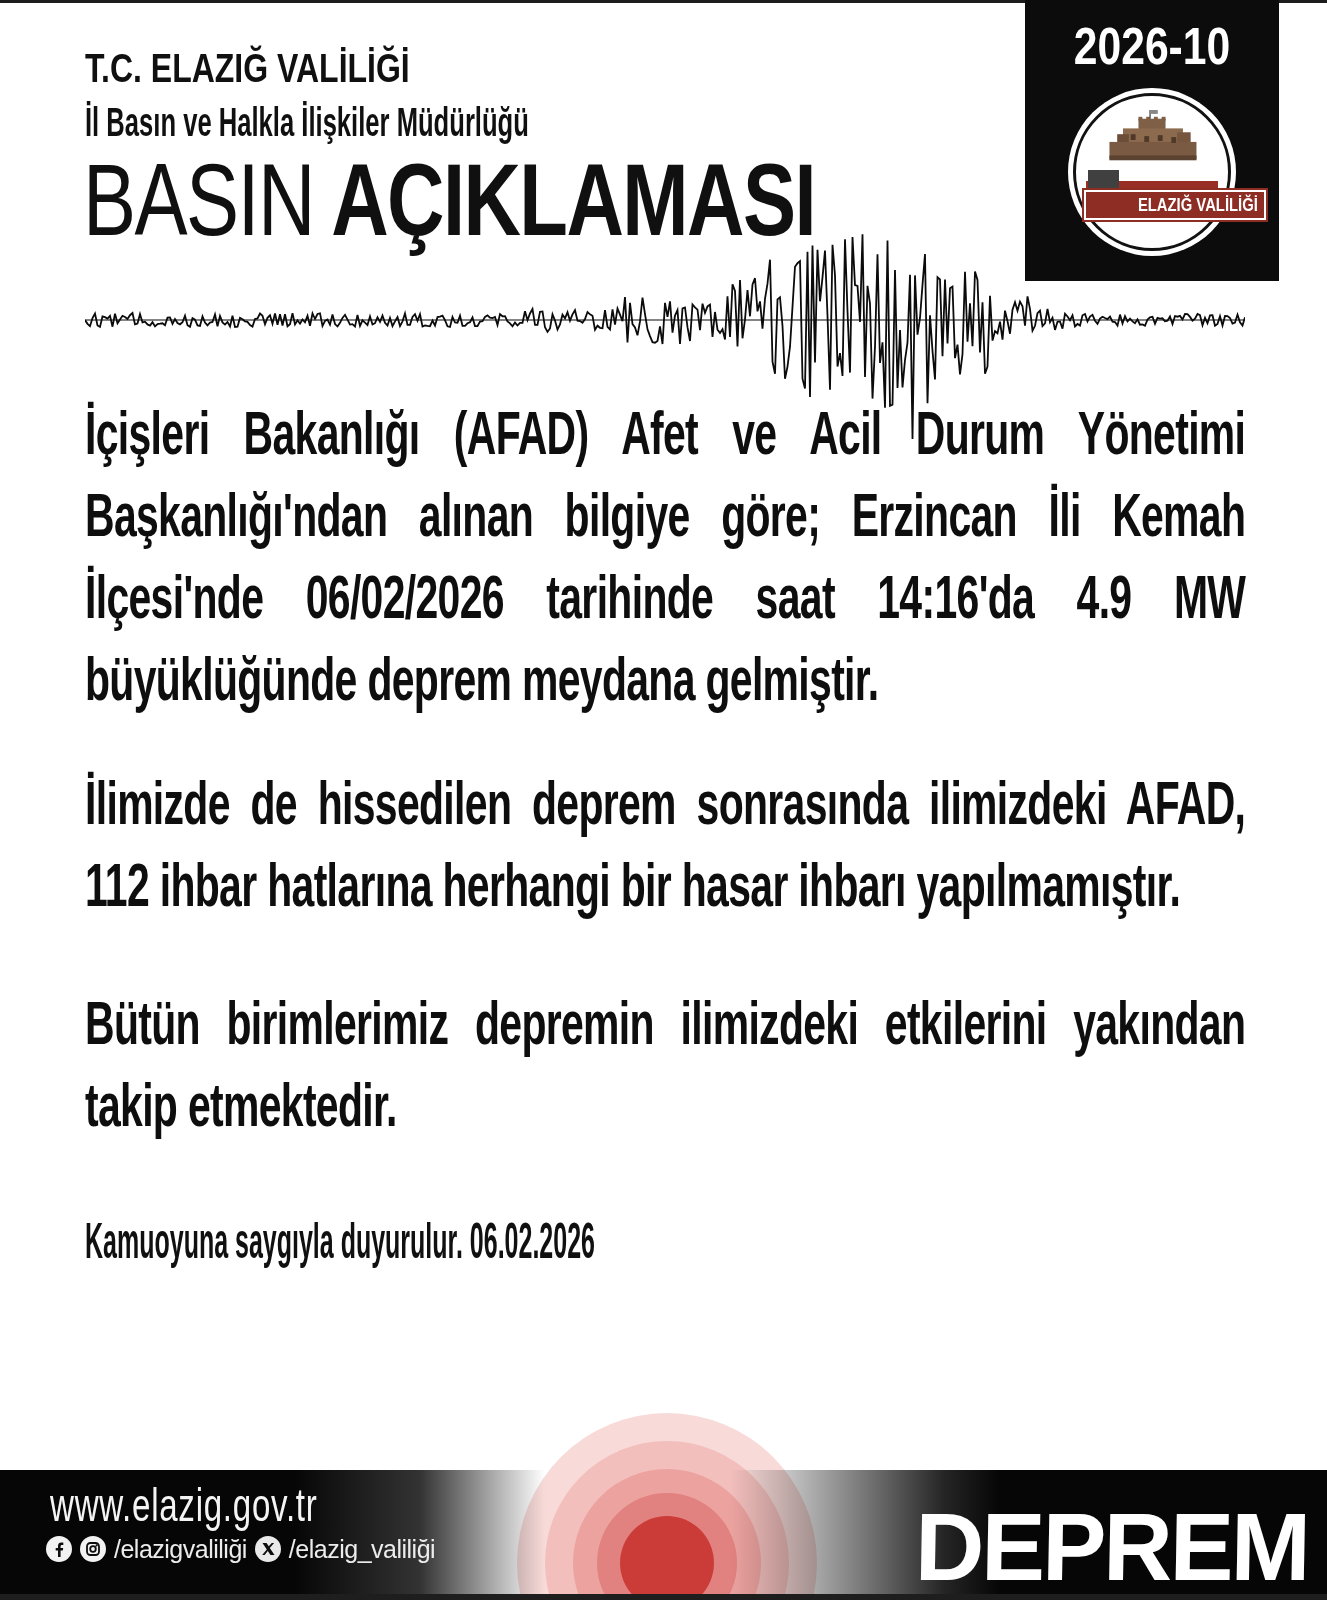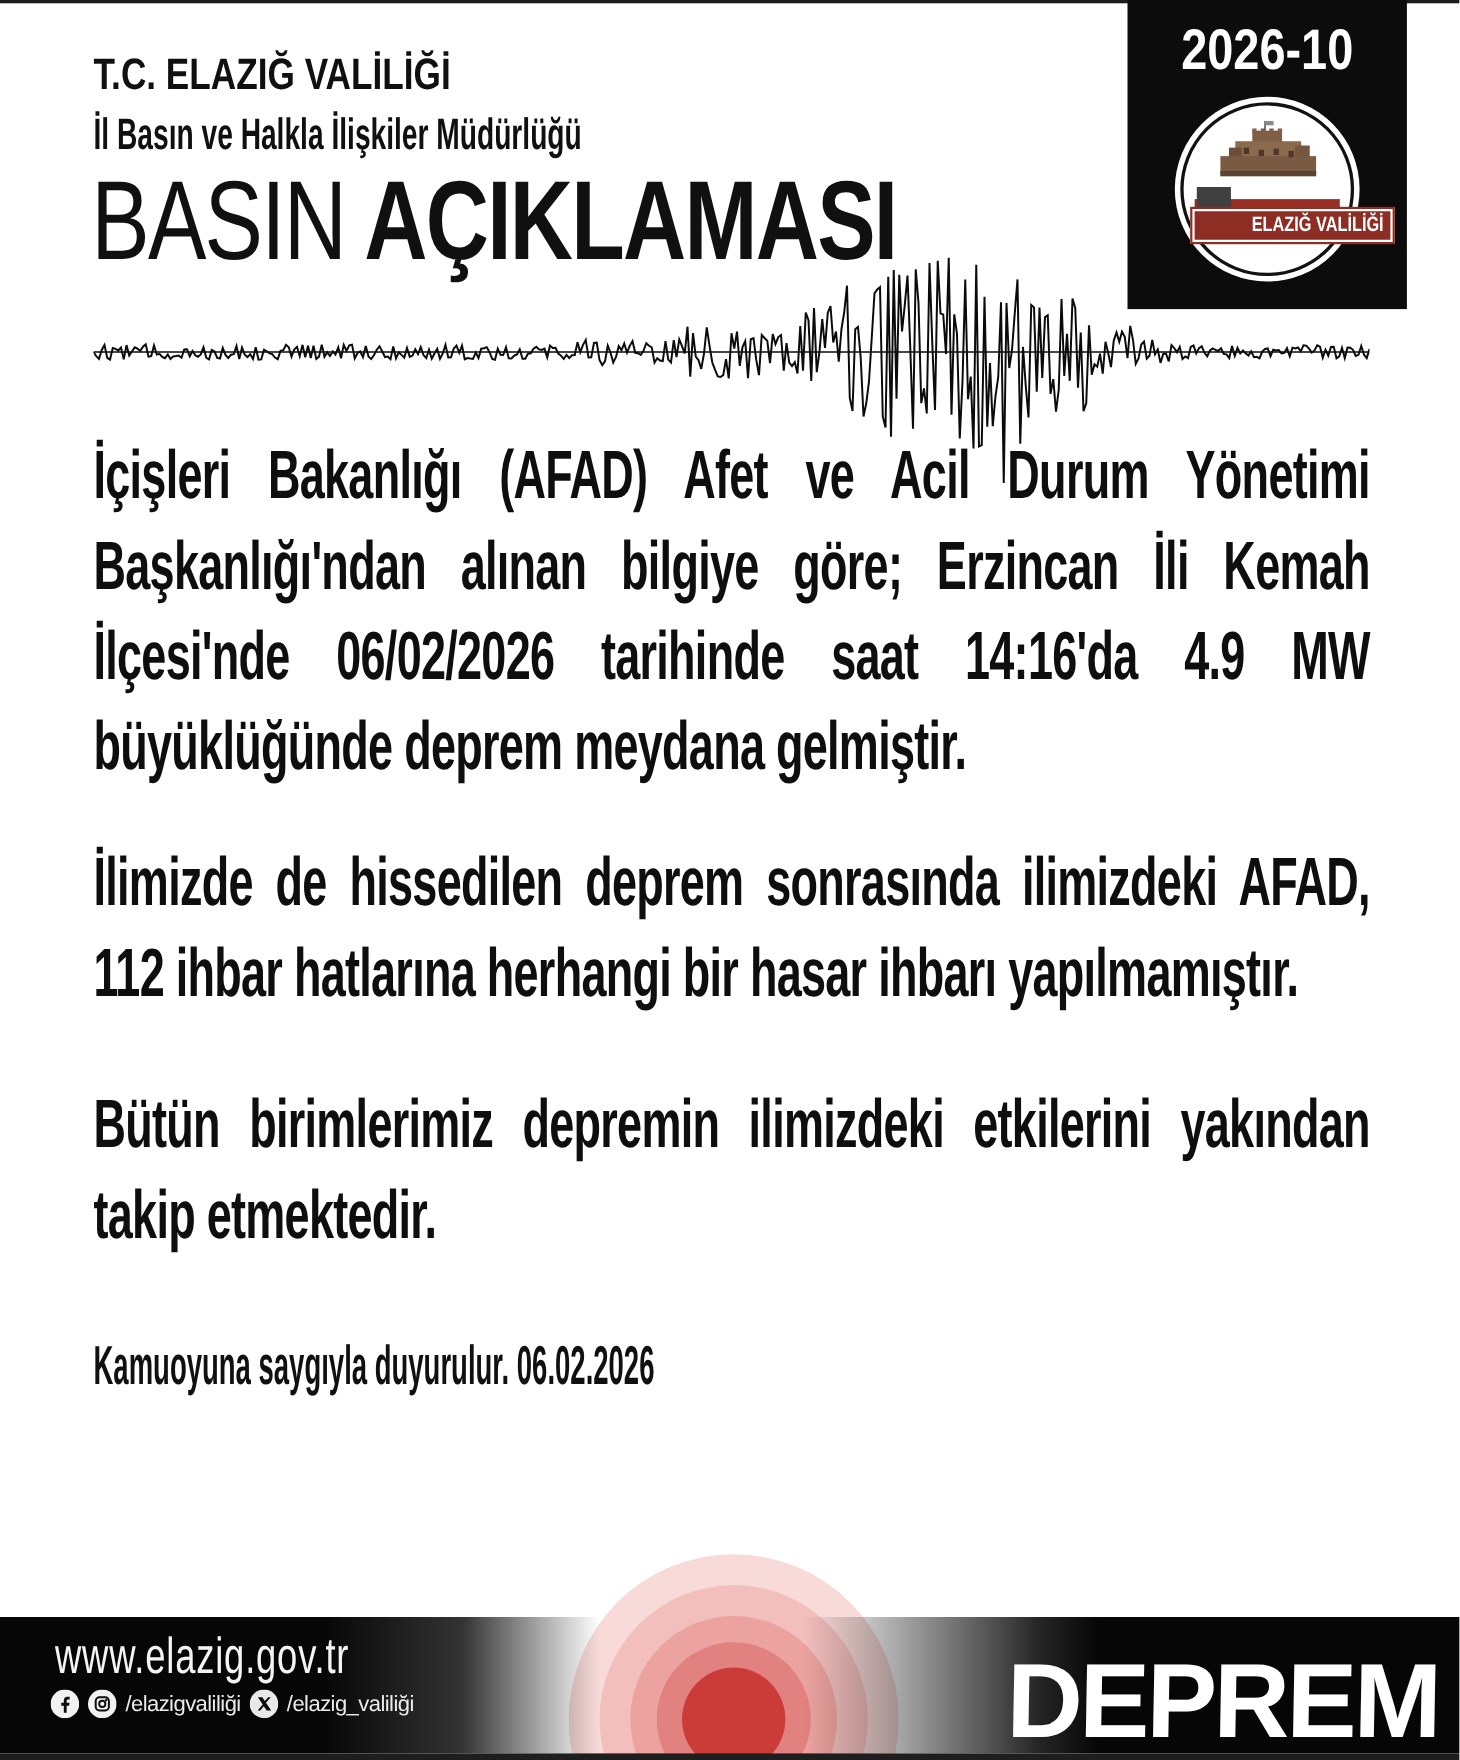--- a/index.html
+++ b/index.html
@@ -53,21 +53,21 @@
   .bar-left{position:absolute;left:0;top:1470px;width:700px;height:124px;z-index:2;
     background:linear-gradient(to right,#060606 0px,#060606 294px,rgba(6,6,6,0.82) 420px,rgba(6,6,6,0) 545px);}
   .bar-right{position:absolute;left:730px;top:1470px;width:597px;height:124px;z-index:2;
     background:linear-gradient(to right,rgba(6,6,6,0) 0px,rgba(6,6,6,0.88) 215px,#060606 270px);}
   .bottom-strip{position:absolute;left:0;top:1594px;width:1327px;height:6px;background:#1e1e1e;z-index:5;}
 
   .website{position:absolute;left:50px;top:1478px;z-index:3;color:#f4f4f4;font-size:46px;font-weight:normal;
     white-space:nowrap;transform:scaleX(0.72);transform-origin:0 0;letter-spacing:1px;}
   .social{position:absolute;left:46px;top:1534px;z-index:3;display:flex;align-items:center;gap:8px;height:30px;}
   .sicon{width:26px;height:26px;display:inline-block;flex:0 0 auto;}
-  .handle{color:#ececec;font-size:20px;letter-spacing:-0.5px;white-space:nowrap;}
+  .handle{color:#ececec;font-size:25px;letter-spacing:-0.5px;white-space:nowrap;}
 
   .topic{position:absolute;left:915px;top:1492px;z-index:3;color:#ffffff;font-size:96px;font-weight:bold;
     letter-spacing:-3px;white-space:nowrap;transform:skewX(-1deg);}
 </style>
 </head>
 <body>
 
 <div class="page">
   <div class="top-border"></div>
 

